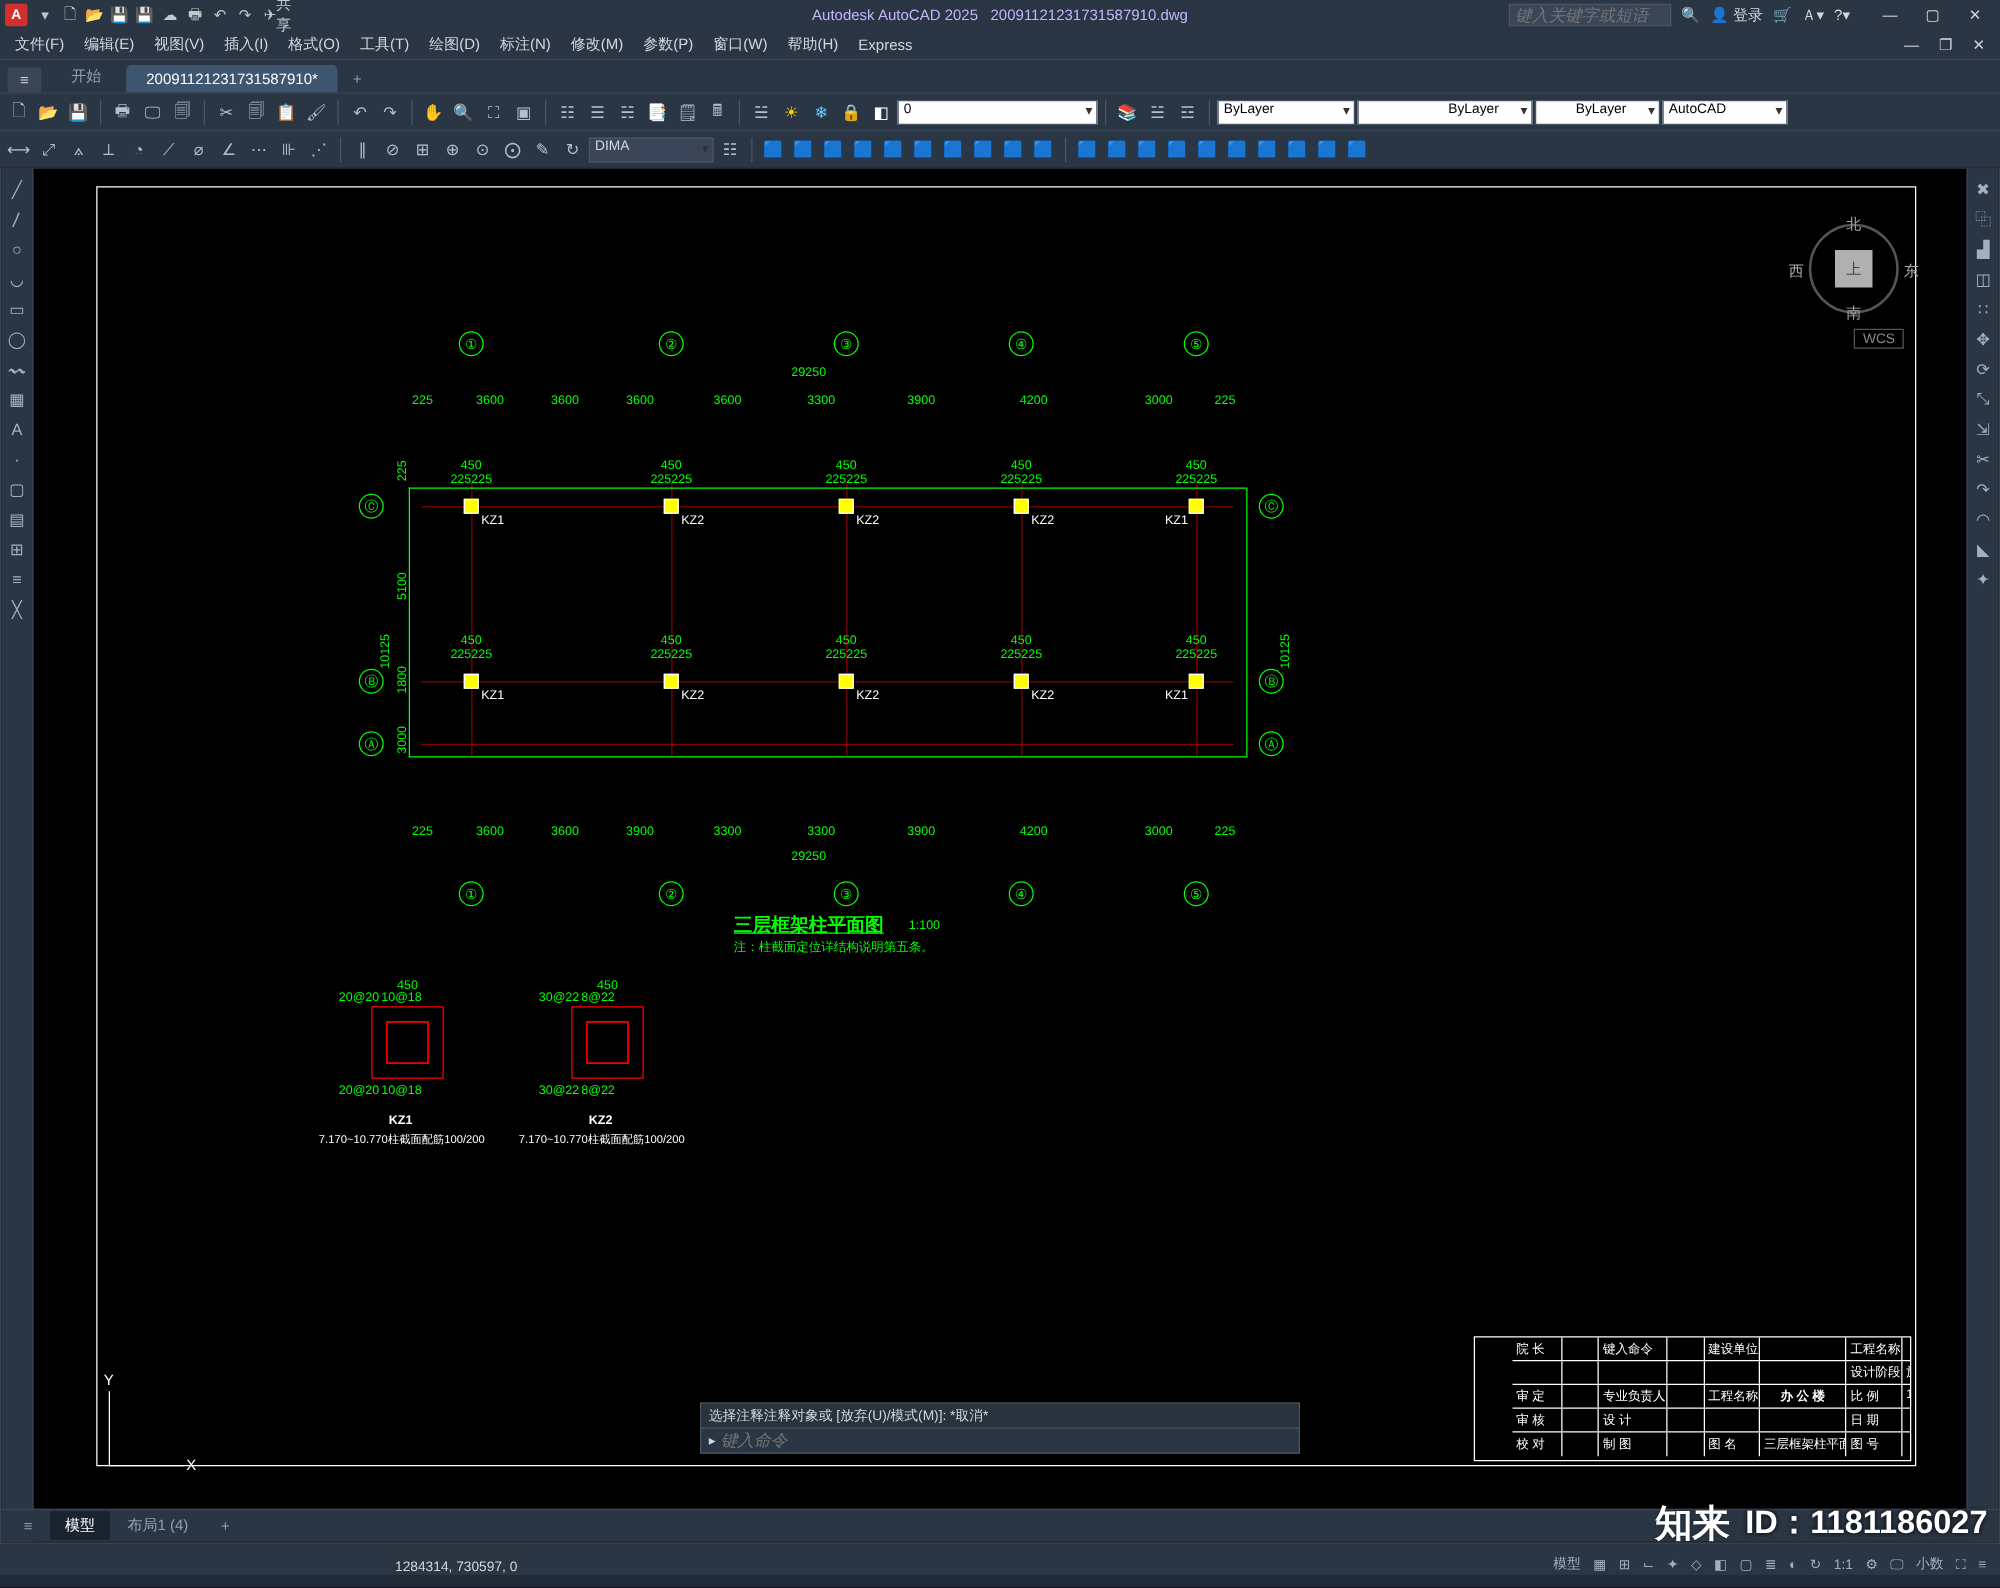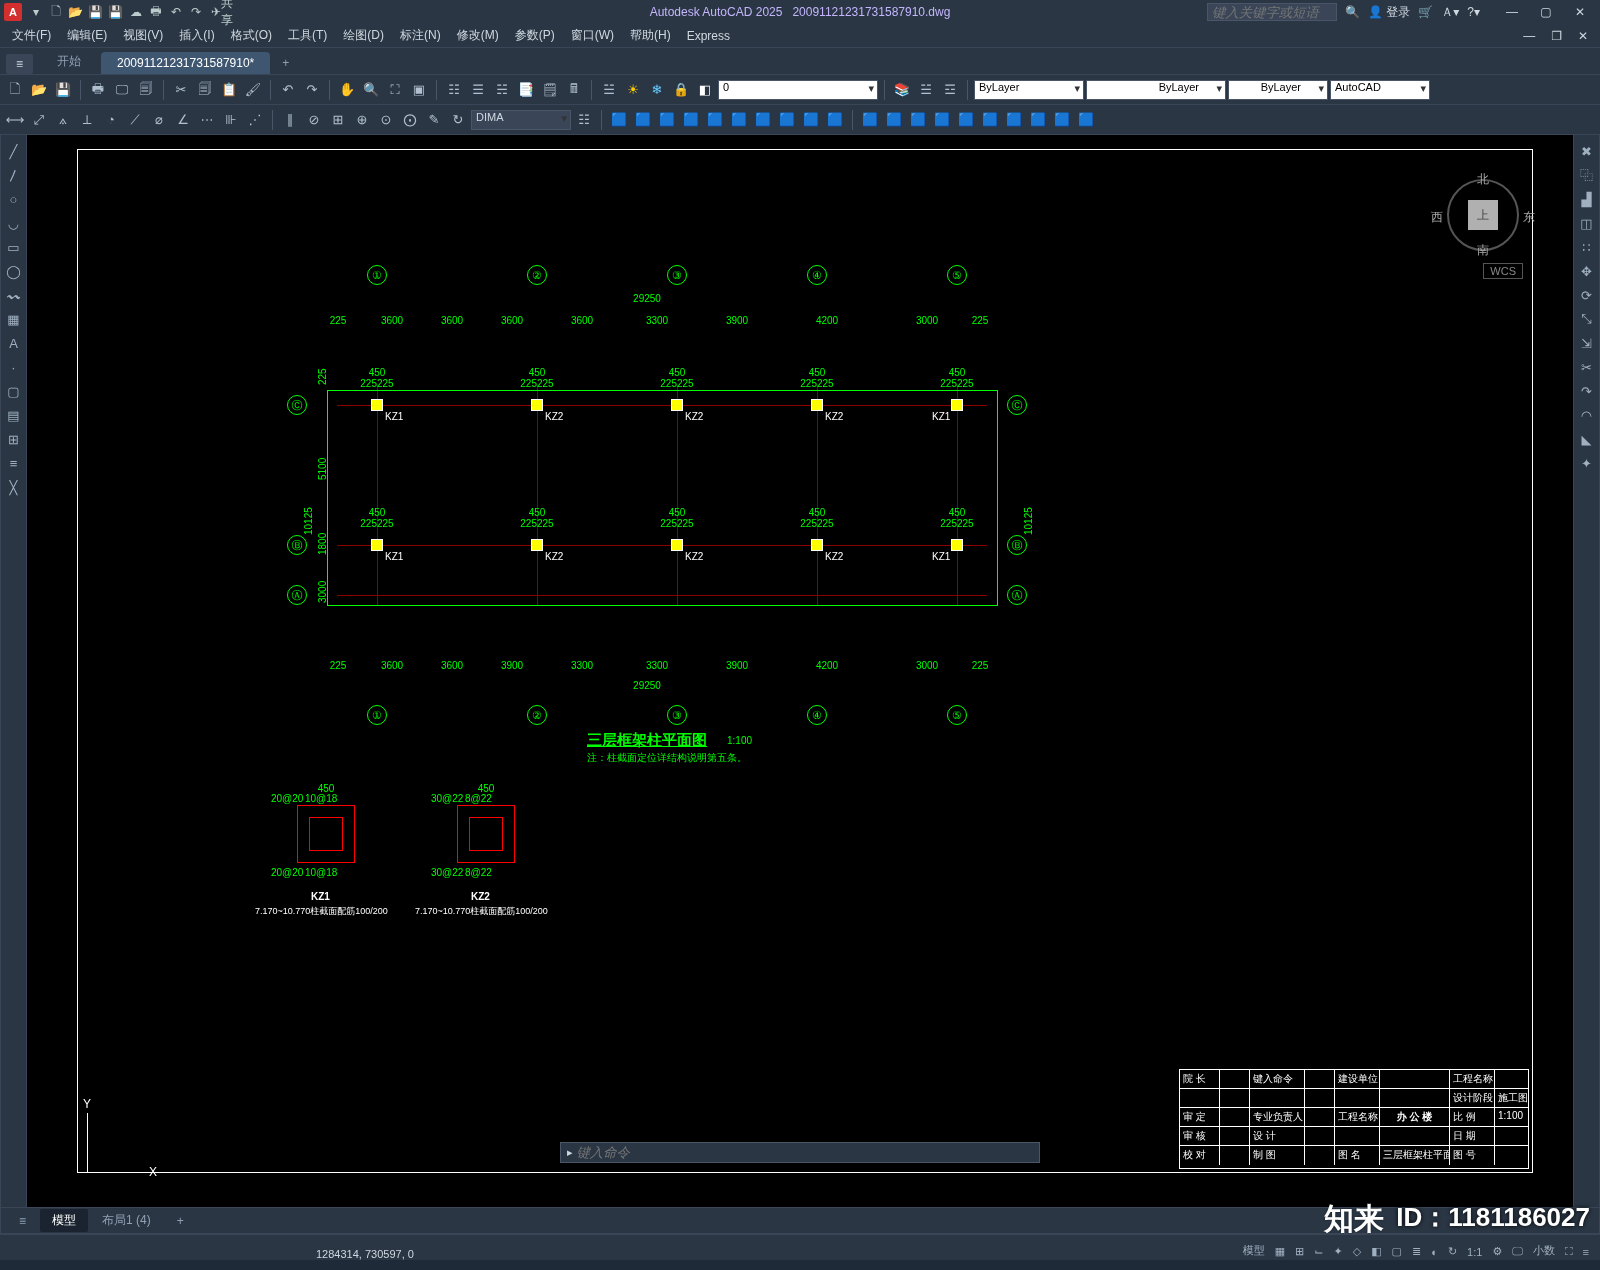--- a/index.html
+++ b/index.html
@@ -160,21 +160,21 @@
   .viewcube .dir { position:absolute;color:#aaa;font-size:12px; }
   .wcs {
     position:absolute;right:50px;top:128px;color:#888;
     border:1px solid #555;padding:1px 6px;font-size:11px;
   }
   
   .titleblock {
     position:absolute;right:0;bottom:0;width:350px;height:100px;
     border:1px solid #fff;color:#fff;font-size:10px;
   }
-  .titleblock .row { display:flex;border-bottom:1px solid #fff;height:19px; }
+  .titleblock .row { display:flex;border-bottom:1px solid #fff;height:19px;margin-left:30px; }
   .titleblock .cell { border-right:1px solid #fff;
     padding:2px 3px;overflow:hidden;white-space:nowrap; }
   
   .cmdline {
     position:absolute;left:50%;transform:translateX(-50%);
     bottom:70px;width:480px;background:#2a3644;color:#cfd8e0;
     font-size:11px;border:1px solid #4a5668;
   }
   .cmdline .hist { background:#29323d;padding:2px 6px;border-bottom:1px solid #4a5668; }
   .cmdline .inp { display:flex;align-items:center;padding:2px 6px;gap:4px; }
@@ -621,20 +621,21 @@
     </div>
 
     <div class="ucs">
       <div class="ax" style="left:0;bottom:0;width:60px;height:1px"></div>
       <div class="ax" style="left:0;bottom:0;width:1px;height:60px"></div>
       <div style="position:absolute;left:62px;bottom:-6px">X</div>
       <div style="position:absolute;left:-4px;bottom:62px">Y</div>
     </div>
 
     <div class="cmdline">
+      <div class="hist">选择注释注释对象或 [放弃(U)/模式(M)]: *取消*</div>
       <div class="inp">
         <span>▸</span>
         <input placeholder="键入命令" style="">
       </div>
     </div>
 
   </div>
 
   <div class="bottom-tabs">
     <span class="lt">≡</span>

